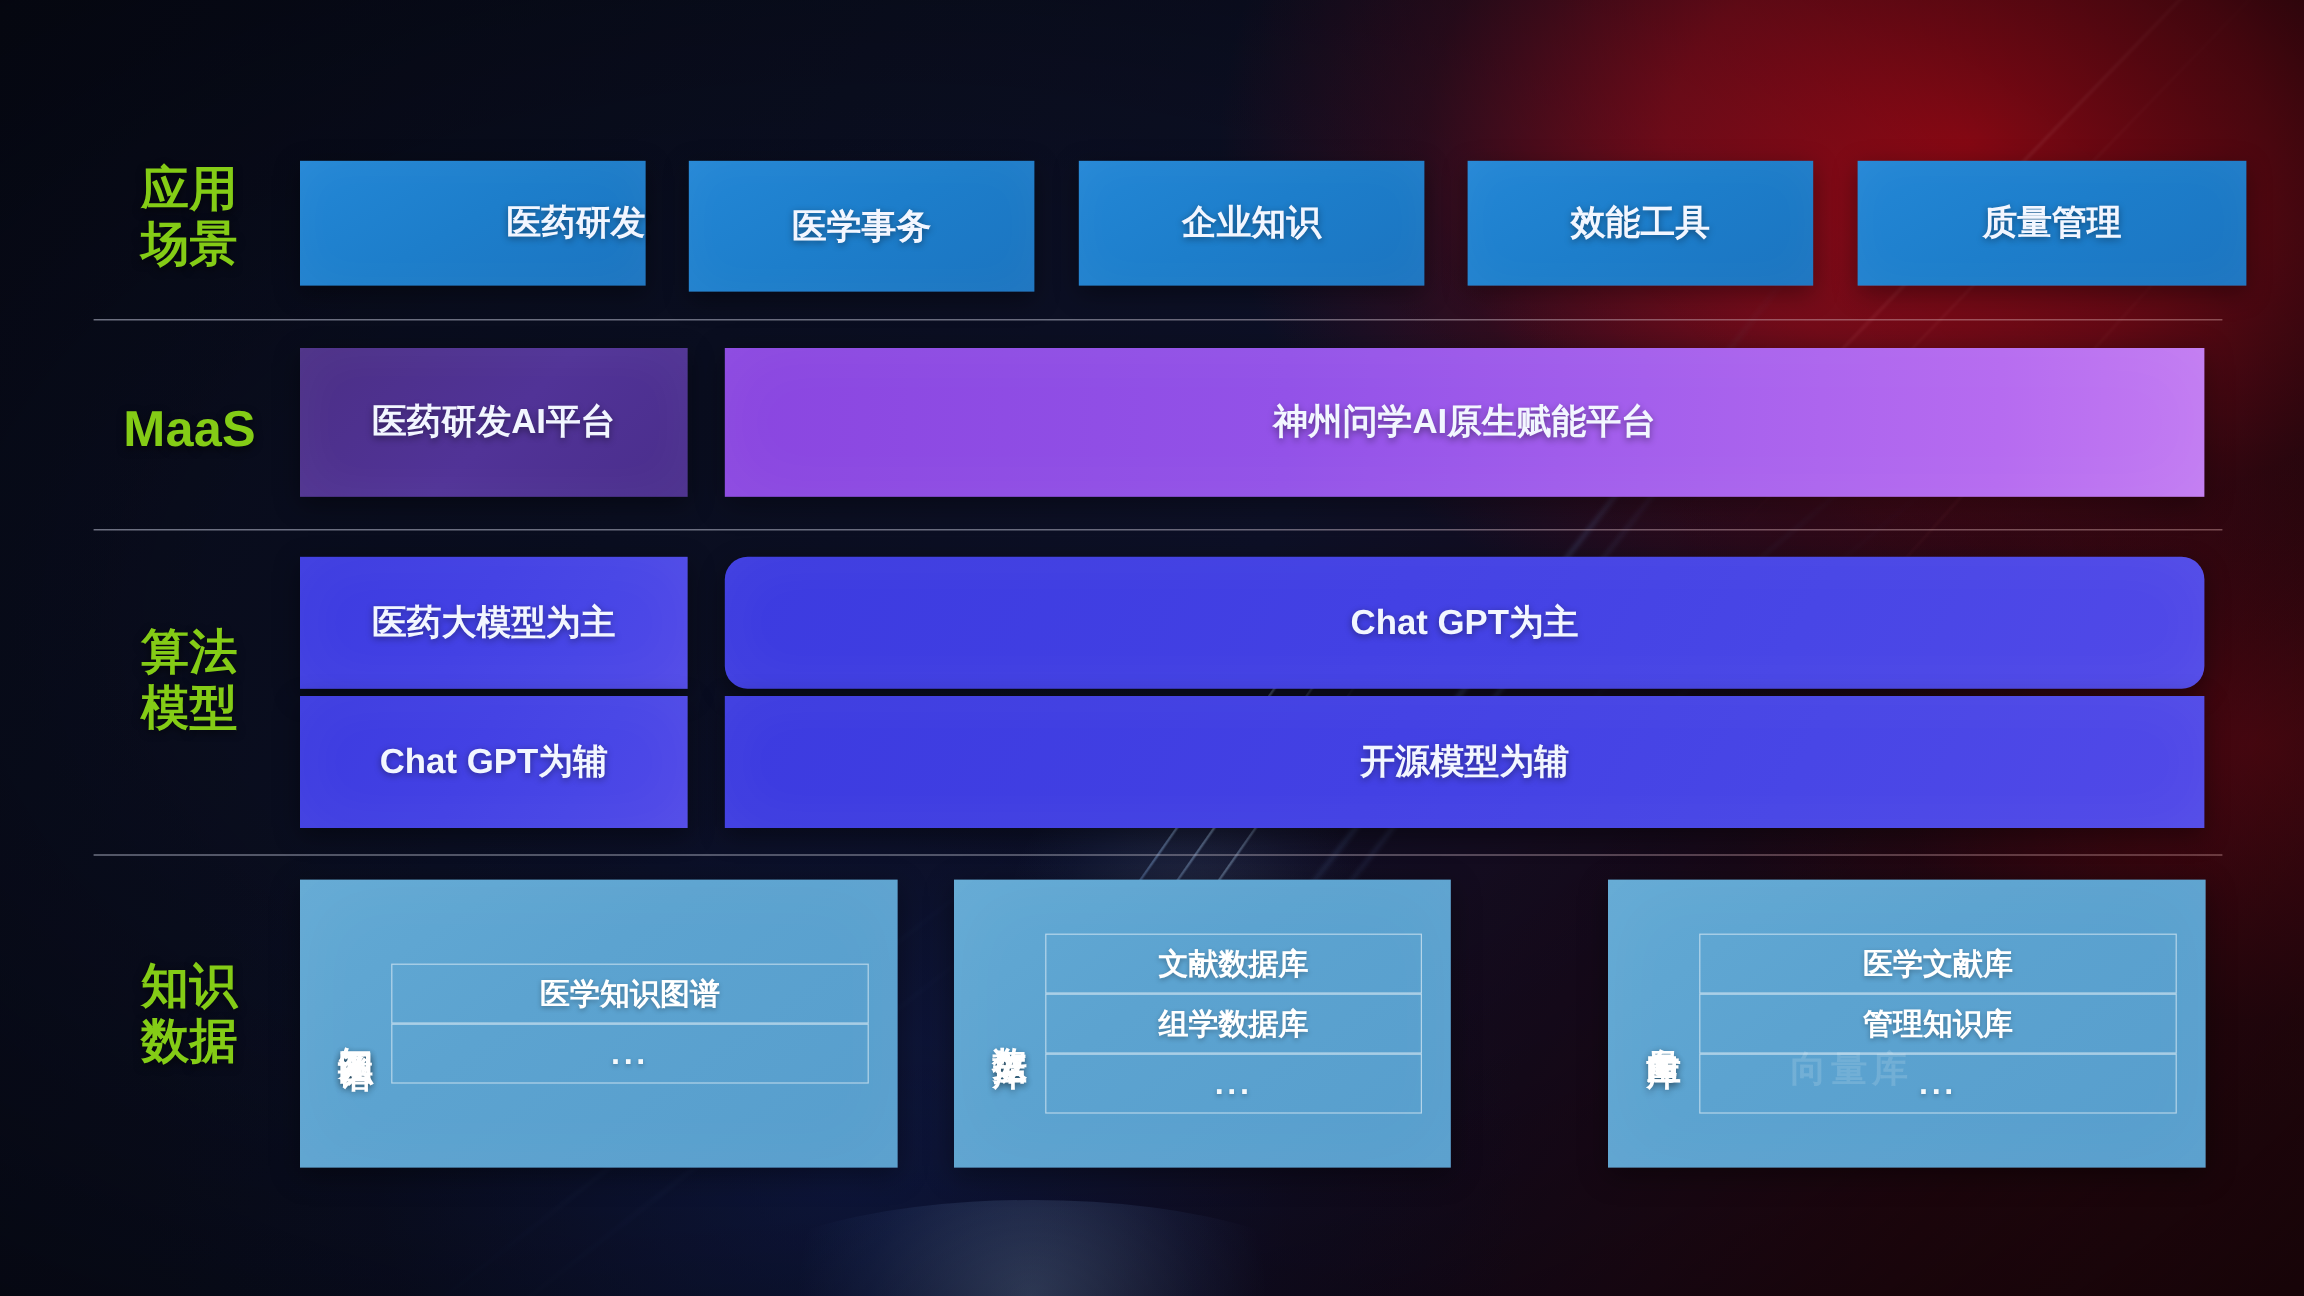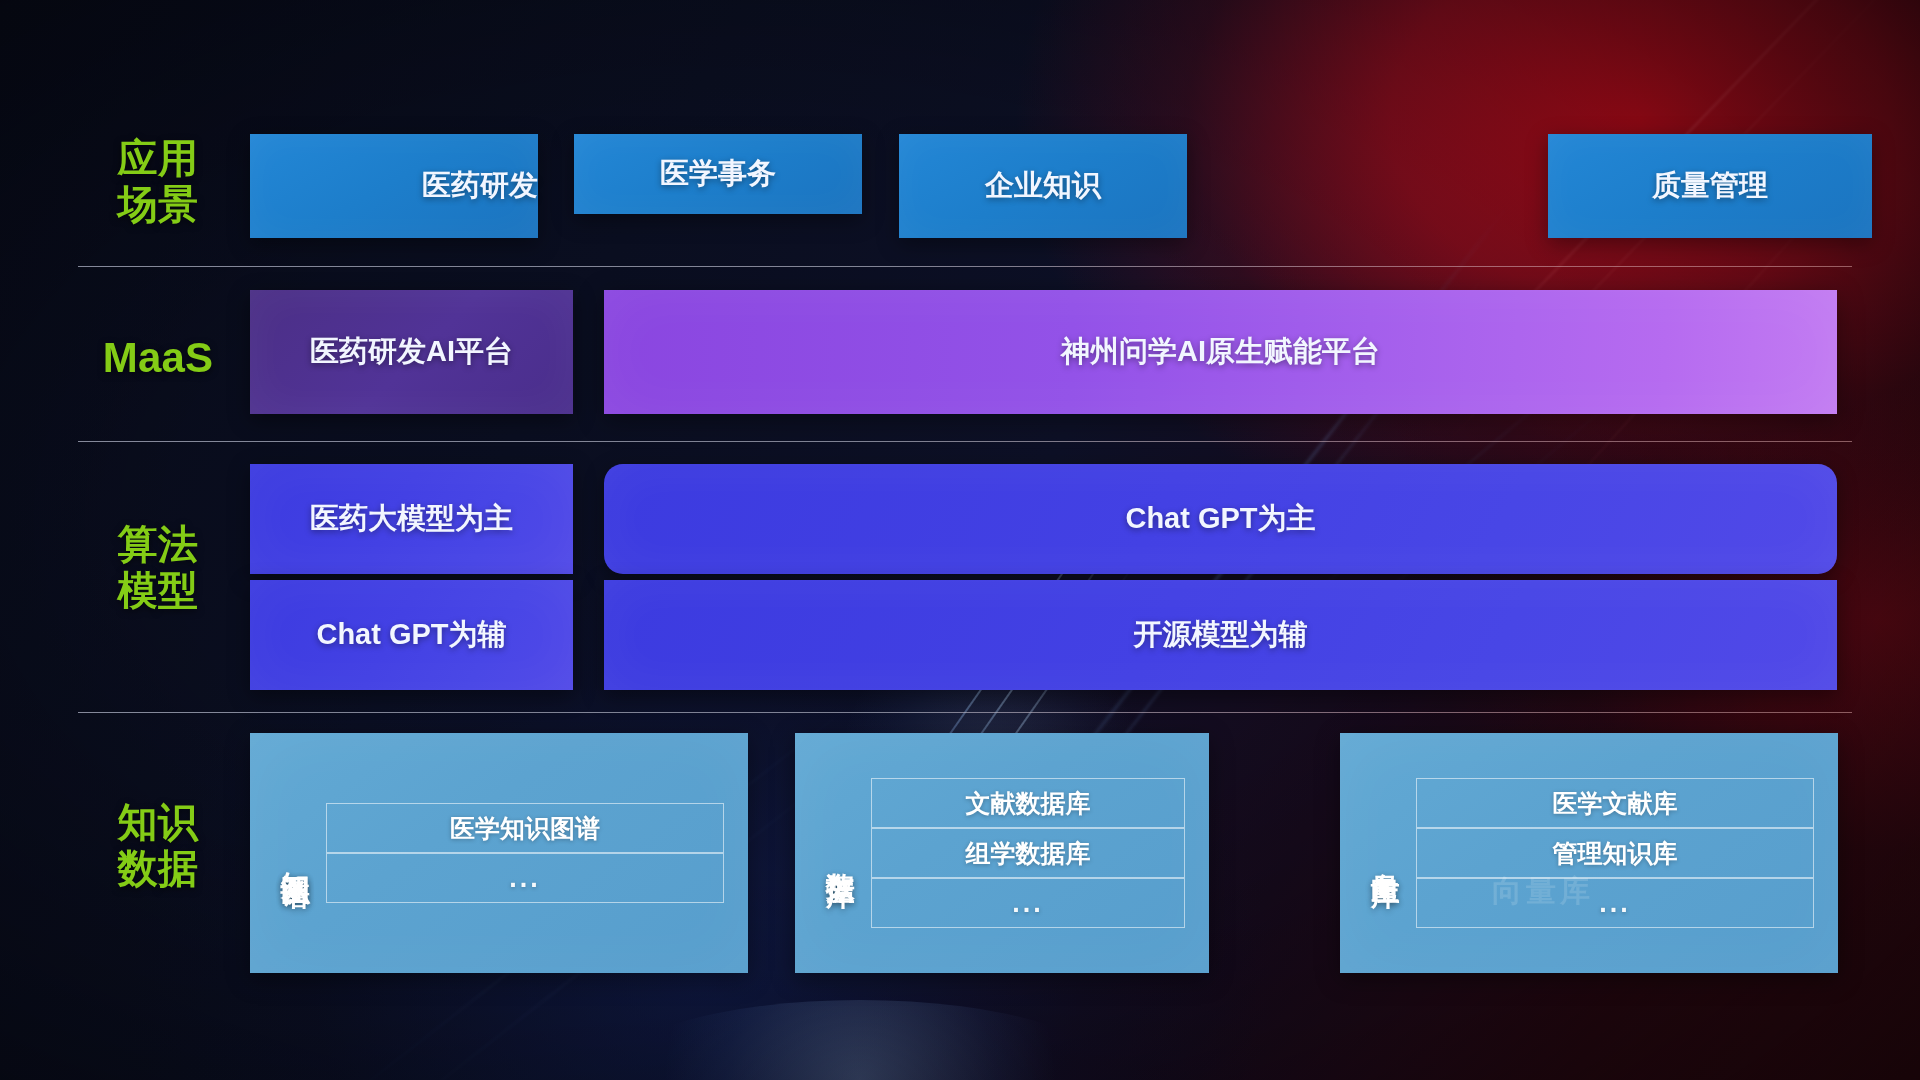--- a/index.html
+++ b/index.html
@@ -159,25 +159,28 @@
     <div class="divider" style="left:78px; top:712px; width:1774px;"></div>
 
     <div class="row-label cn" style="top:136px;">
       <div>应用</div>
       <div>场景</div>
     </div>
 
     <div class="box app-box" style="left:250px;  top:134px; width:288px; height:104px;justify-content:flex-end;">
       <span>医药研发</span>
     </div>
-    <div class="box app-box" style="left:574px;  top:134px; width:288px; height:80px;">
+    <div class="box app-box" style="left:574px;  top:134px; width:288px; height:109px;">
       <span>医学事务</span>
     </div>
     <div class="box app-box" style="left:899px; top:134px; width:288px; height:104px;">
       <span>企业知识</span>
+    </div>
+    <div class="box app-box" style="left:1223px; top:134px; width:288px; height:104px;">
+      <span>效能工具</span>
     </div>
     <div class="box app-box" style="left:1548px; top:134px; width:324px; height:104px;">
       <span>质量管理</span>
     </div>
 
     <div class="row-label en" style="top:334px;">
       <div>MaaS</div>
     </div>
 
     <div class="box maas-left" style="left:250px; top:290px; width:323px; height:124px;">

